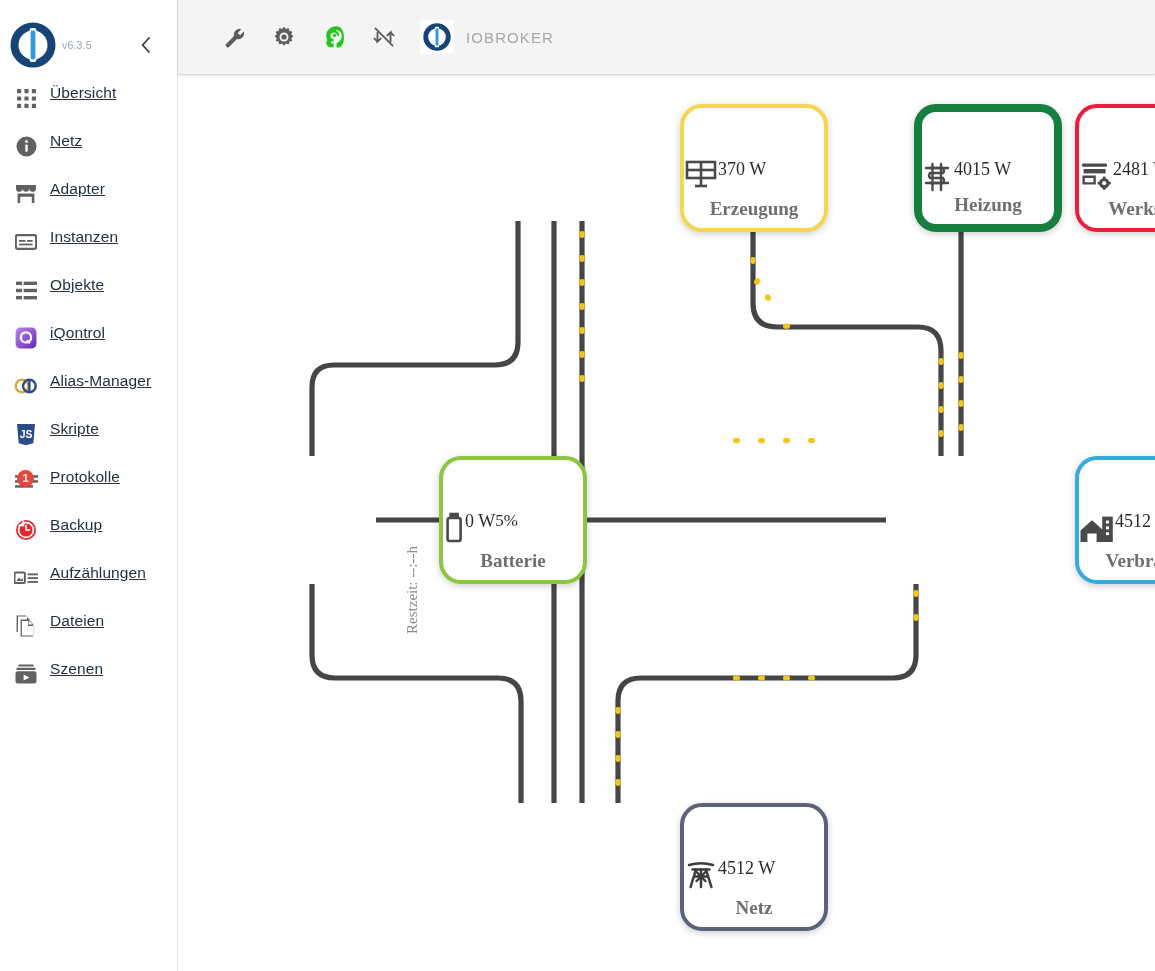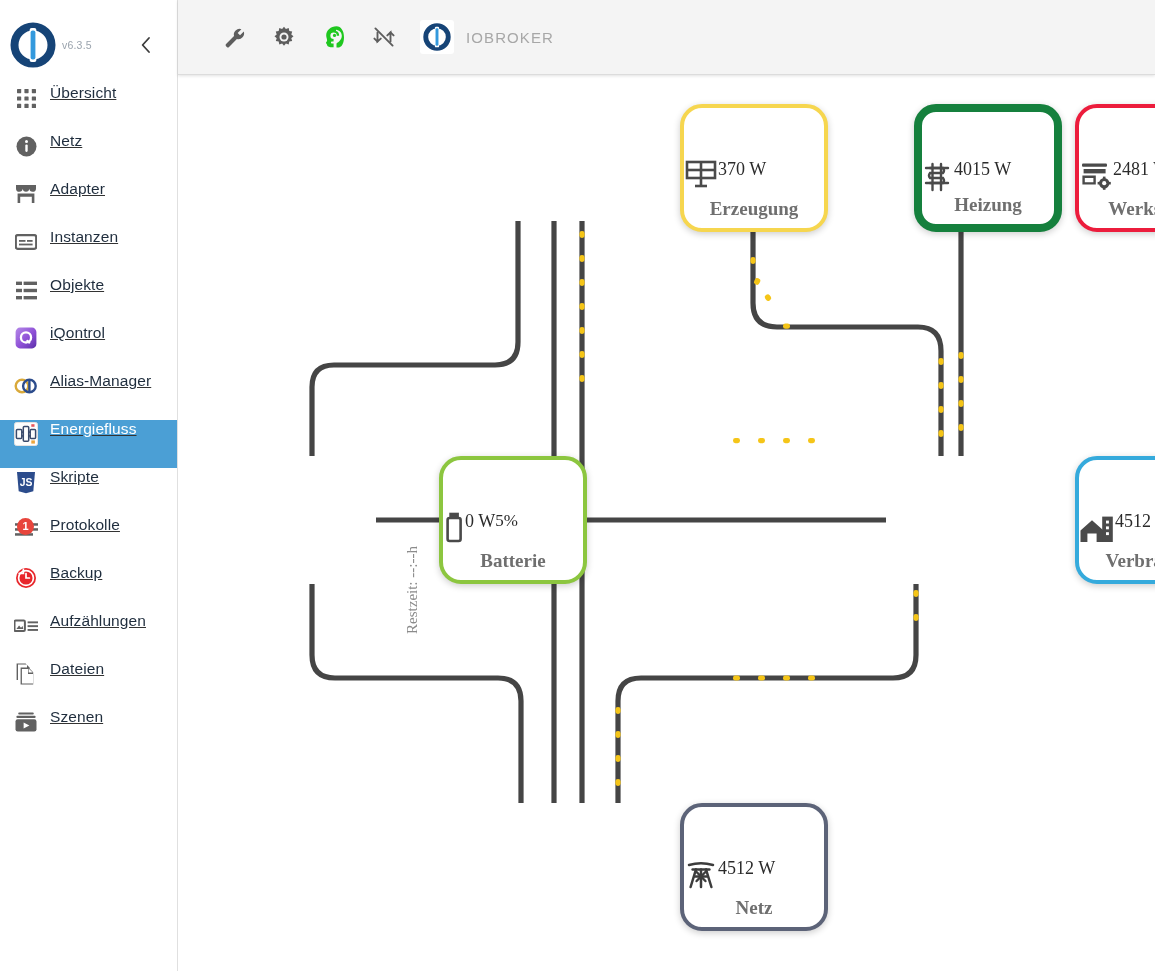--- a/index.html
+++ b/index.html
@@ -233,37 +233,20 @@
         <span class="ic">
           <svg width="24" height="18" viewBox="0 0 24 18">
             <circle cx="8" cy="9" r="6.3" fill="none" stroke="#d9a93a" stroke-width="2.4"></circle>
             <circle cx="15.4" cy="9" r="6.3" fill="none" stroke="#2c4c8c" stroke-width="2.4"></circle>
             <rect x="14.2" y="2.7" width="2.4" height="12.6" fill="#2c4c8c"></rect>
           </svg>
         </span>
         <span class="lbl">Alias-Manager</span>
       </div>
 
-      <div class="navitem active">
-        <span class="ic">
-          <svg width="24" height="24" viewBox="0 0 24 24">
-            <rect x="0.5" y="0.5" width="23" height="23" rx="2" fill="#fdfdfd" stroke="#e2e2e2"></rect>
-            <rect x="2.4" y="7.4" width="5.4" height="9.2" rx="1" fill="none" stroke="#3a4a6b" stroke-width="1.5"></rect>
-            <rect x="16.2" y="7.4" width="5.4" height="9.2" rx="1" fill="none" stroke="#3a4a6b" stroke-width="1.5"></rect>
-            <rect x="9.3" y="4.6" width="5.4" height="14.6" rx="1" fill="#fff" stroke="#3a4a6b" stroke-width="1.5"></rect>
-            <rect x="7.4" y="9.4" width="2.2" height="1.5" fill="#3a4a6b"></rect>
-            <rect x="14.4" y="9.4" width="2.2" height="1.5" fill="#3a4a6b"></rect>
-            <rect x="7.4" y="13.2" width="2.2" height="1.5" fill="#3a4a6b"></rect>
-            <rect x="14.4" y="13.2" width="2.2" height="1.5" fill="#3a4a6b"></rect>
-            <rect x="17.3" y="2.2" width="3.2" height="2.6" fill="#e8565b"></rect>
-            <rect x="17.3" y="18.4" width="3.6" height="3.2" fill="#eca63d"></rect>
-          </svg>
-        </span>
-        <span class="lbl">Energiefluss</span>
-      </div>
 
       <div class="navitem">
         <span class="ic">
           <svg width="20" height="23" viewBox="0 0 20 23">
             <path d="M1 1 h18 l-1.7 19.2 L10 22.3 L2.7 20.2 Z" fill="#2c4c8c"></path>
             <text x="10" y="15.4" font-family="Liberation Sans, sans-serif" font-size="10.4" font-weight="bold" fill="#ffffff" text-anchor="middle">JS</text>
           </svg>
         </span>
         <span class="lbl">Skripte</span>
       </div>

